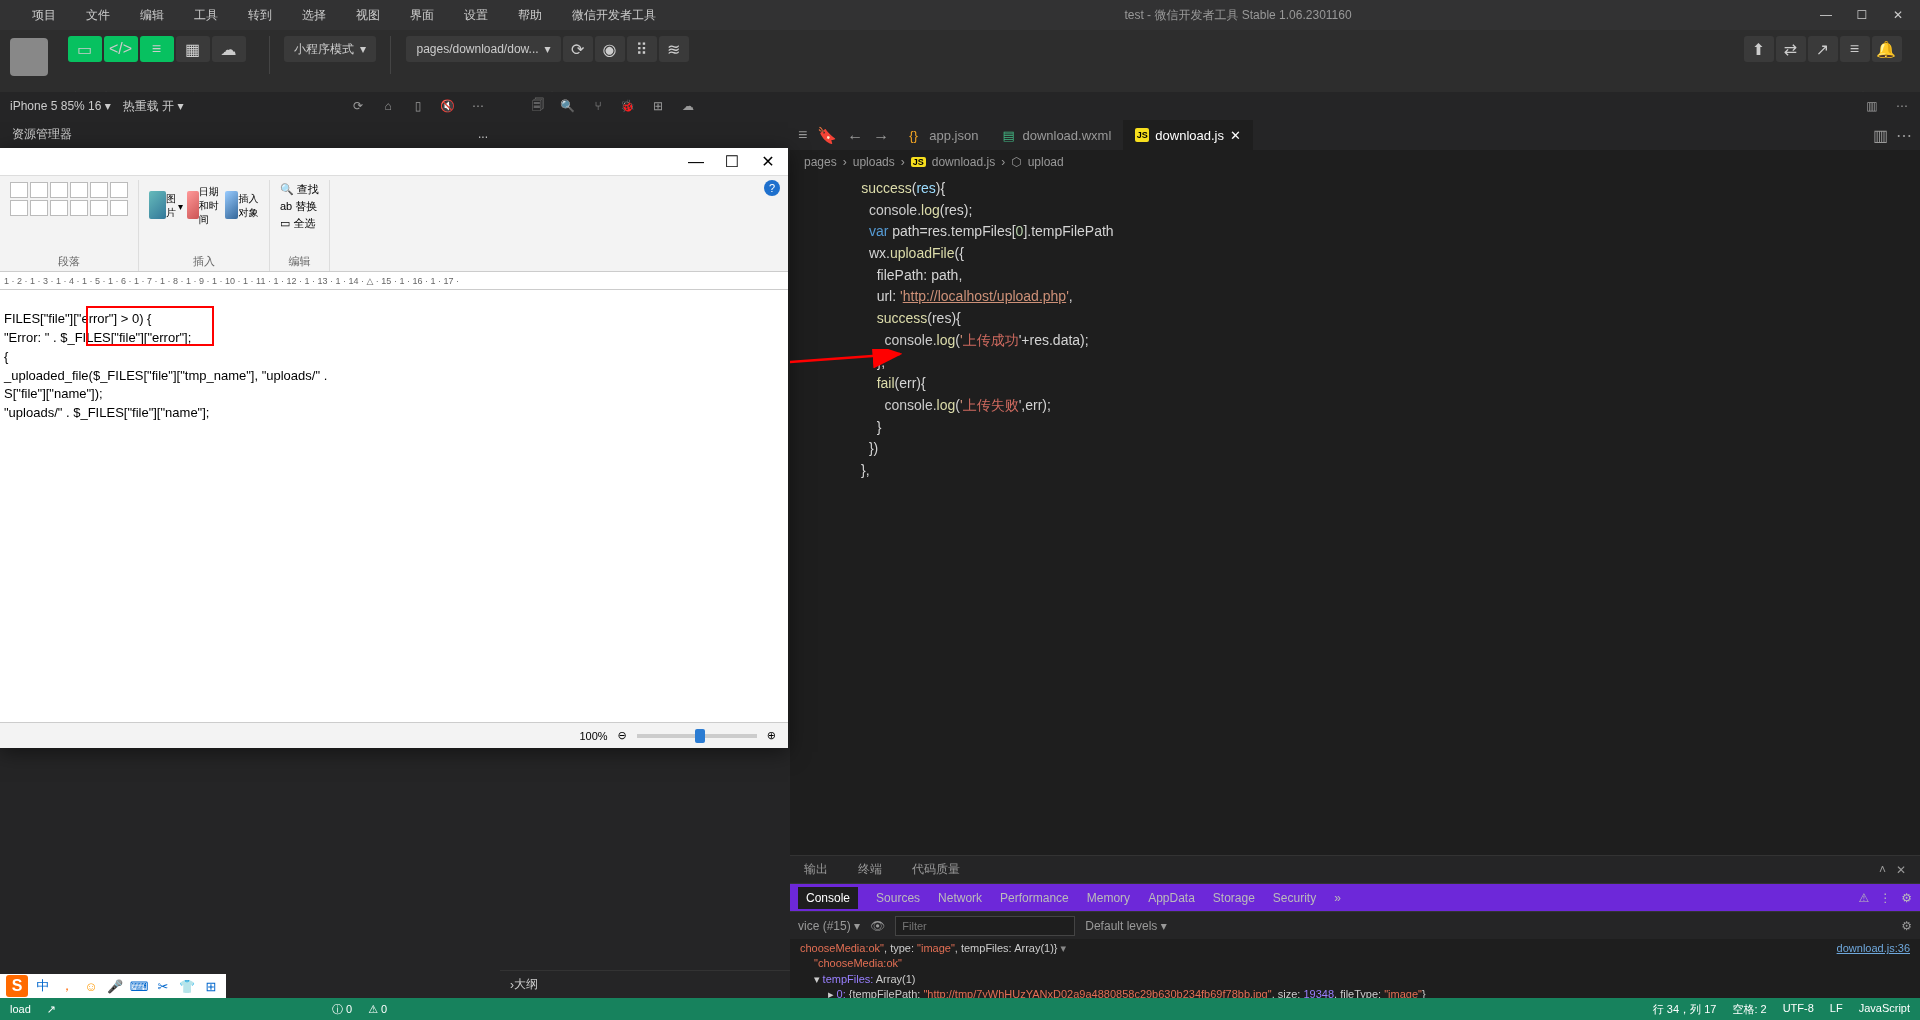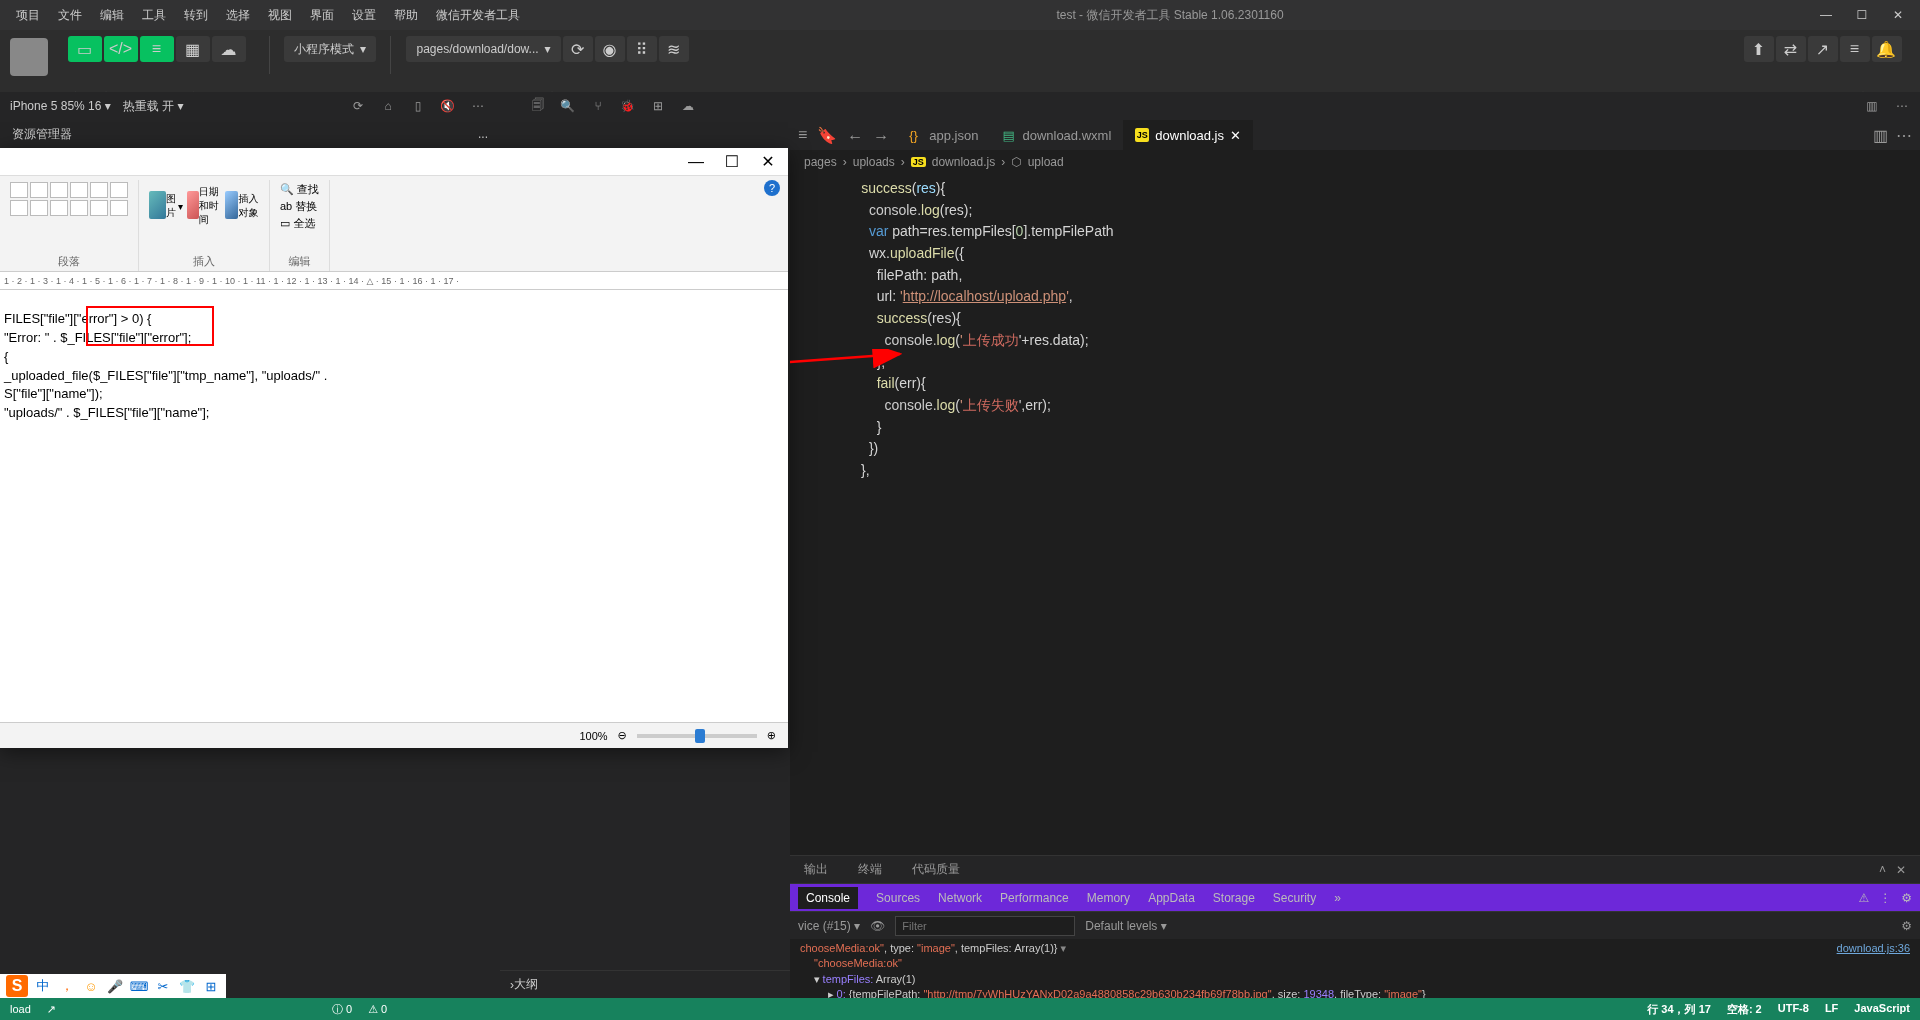--- a/index.html
+++ b/index.html
@@ -1,18 +1,18 @@
 <!DOCTYPE html>
 <html><head>
 <meta charset="utf-8">
 <style>
 *{margin:0;padding:0;box-sizing:border-box;font-family:"Microsoft YaHei",sans-serif;}
 body{background:#1e1e1e;color:#ccc;overflow:hidden;width:1920px;height:1020px;position:relative;}
 .titlebar{height:30px;background:#323233;display:flex;align-items:center;padding:0 8px;font-size:12px;}
-.titlebar .menu{display:flex;gap:2px;}
+.titlebar .menu{display:flex;gap:14px;margin-left:16px;}
 .titlebar .menu span{padding:4px 8px;cursor:pointer;}
 .titlebar .title{flex:1;text-align:center;color:#999;}
 .titlebar .winbtns{display:flex;gap:8px;}
 .titlebar .winbtns div{width:28px;height:20px;display:flex;align-items:center;justify-content:center;cursor:pointer;color:#ccc;}
 .toolbar{height:62px;background:#2d2d2d;display:flex;align-items:flex-start;padding:6px 10px;gap:10px;}
 .avatar{width:38px;height:38px;background:#888;border-radius:4px;margin-top:2px;}
 .tgroup{display:flex;flex-direction:column;align-items:center;gap:4px;}
 .tbtns{display:flex;gap:2px;}
 .tbtn{width:34px;height:26px;border-radius:3px;display:flex;align-items:center;justify-content:center;background:#3a3a3a;}
 .tbtn.g{background:#07c160;}
@@ -73,21 +73,21 @@
 .devtools-tabs .dt.active{color:#fff;background:#1e1e1e;padding:4px 8px;}
 .devtools-tabs .dright{margin-left:auto;display:flex;gap:10px;align-items:center;}
 .console-filter{height:28px;background:#252526;display:flex;align-items:center;padding:0 8px;gap:10px;font-size:12px;color:#999;border-top:1px solid #333;}
 .filter-input{flex:0 0 180px;height:20px;background:#1e1e1e;border:1px solid #444;padding:0 6px;color:#ccc;font-size:11px;}
 .console-out{flex:0 0 auto;background:#1e1e1e;font-family:Consolas,monospace;font-size:11px;padding:2px 10px;line-height:1.4;}
 .co-key{color:#9980ff;}
 .co-str{color:#e36f54;}
 .co-num{color:#9980ff;}
 .co-link{color:#6fa8dc;text-align:right;float:right;text-decoration:underline;}
 .statusbar{position:absolute;bottom:0;left:0;right:0;height:22px;background:#17825d;color:#fff;font-size:11px;display:flex;align-items:center;padding:0 10px;gap:16px;}
-.statusbar .sright{margin-left:auto;display:flex;gap:16px;font-weight:bold;}
+.statusbar .sright{margin-left:auto;display:flex;gap:16px;}
 .ime-bar{position:absolute;bottom:22px;left:0;height:24px;background:#fff;display:flex;align-items:center;gap:6px;padding:0 6px;z-index:500;}
 .ime-s{width:22px;height:22px;background:#ff6a00;color:#fff;font-weight:bold;display:flex;align-items:center;justify-content:center;border-radius:3px;}
 .ime-i{width:18px;height:18px;display:flex;align-items:center;justify-content:center;font-size:13px;}
 .outline{position:absolute;bottom:22px;left:500px;width:290px;height:28px;background:#252526;display:flex;align-items:center;padding:0 10px;font-size:12px;color:#ccc;border-top:1px solid #333;}
 </style>
 </head>
 <body>
 
 <div class="titlebar">
   <div class="menu">

